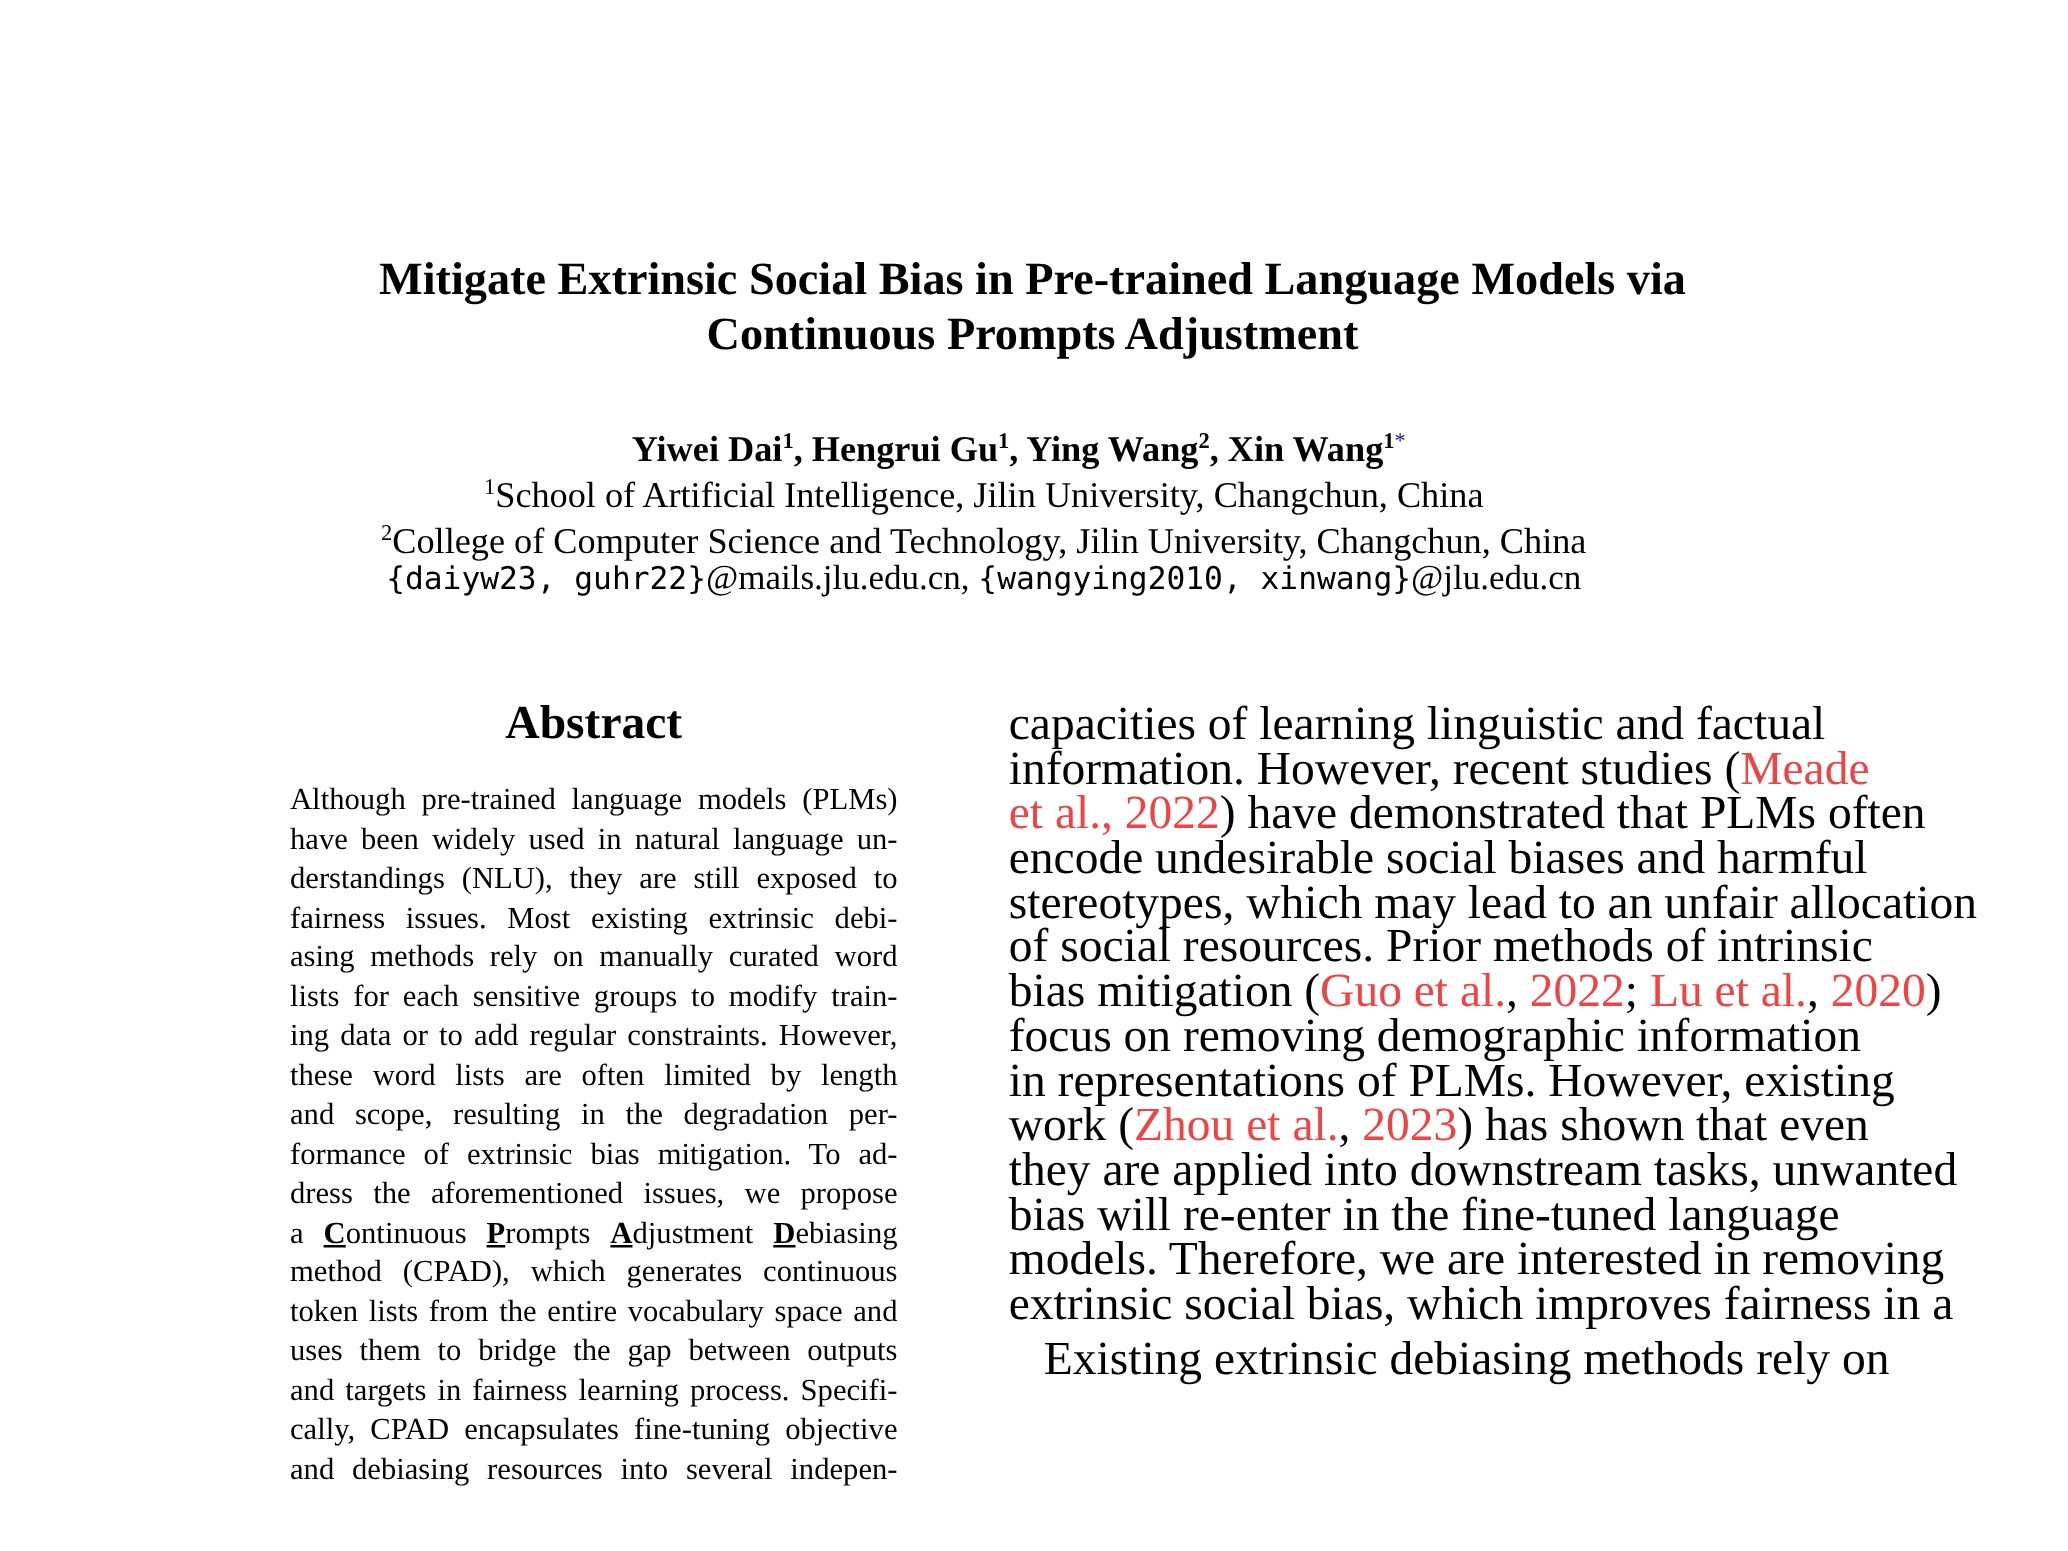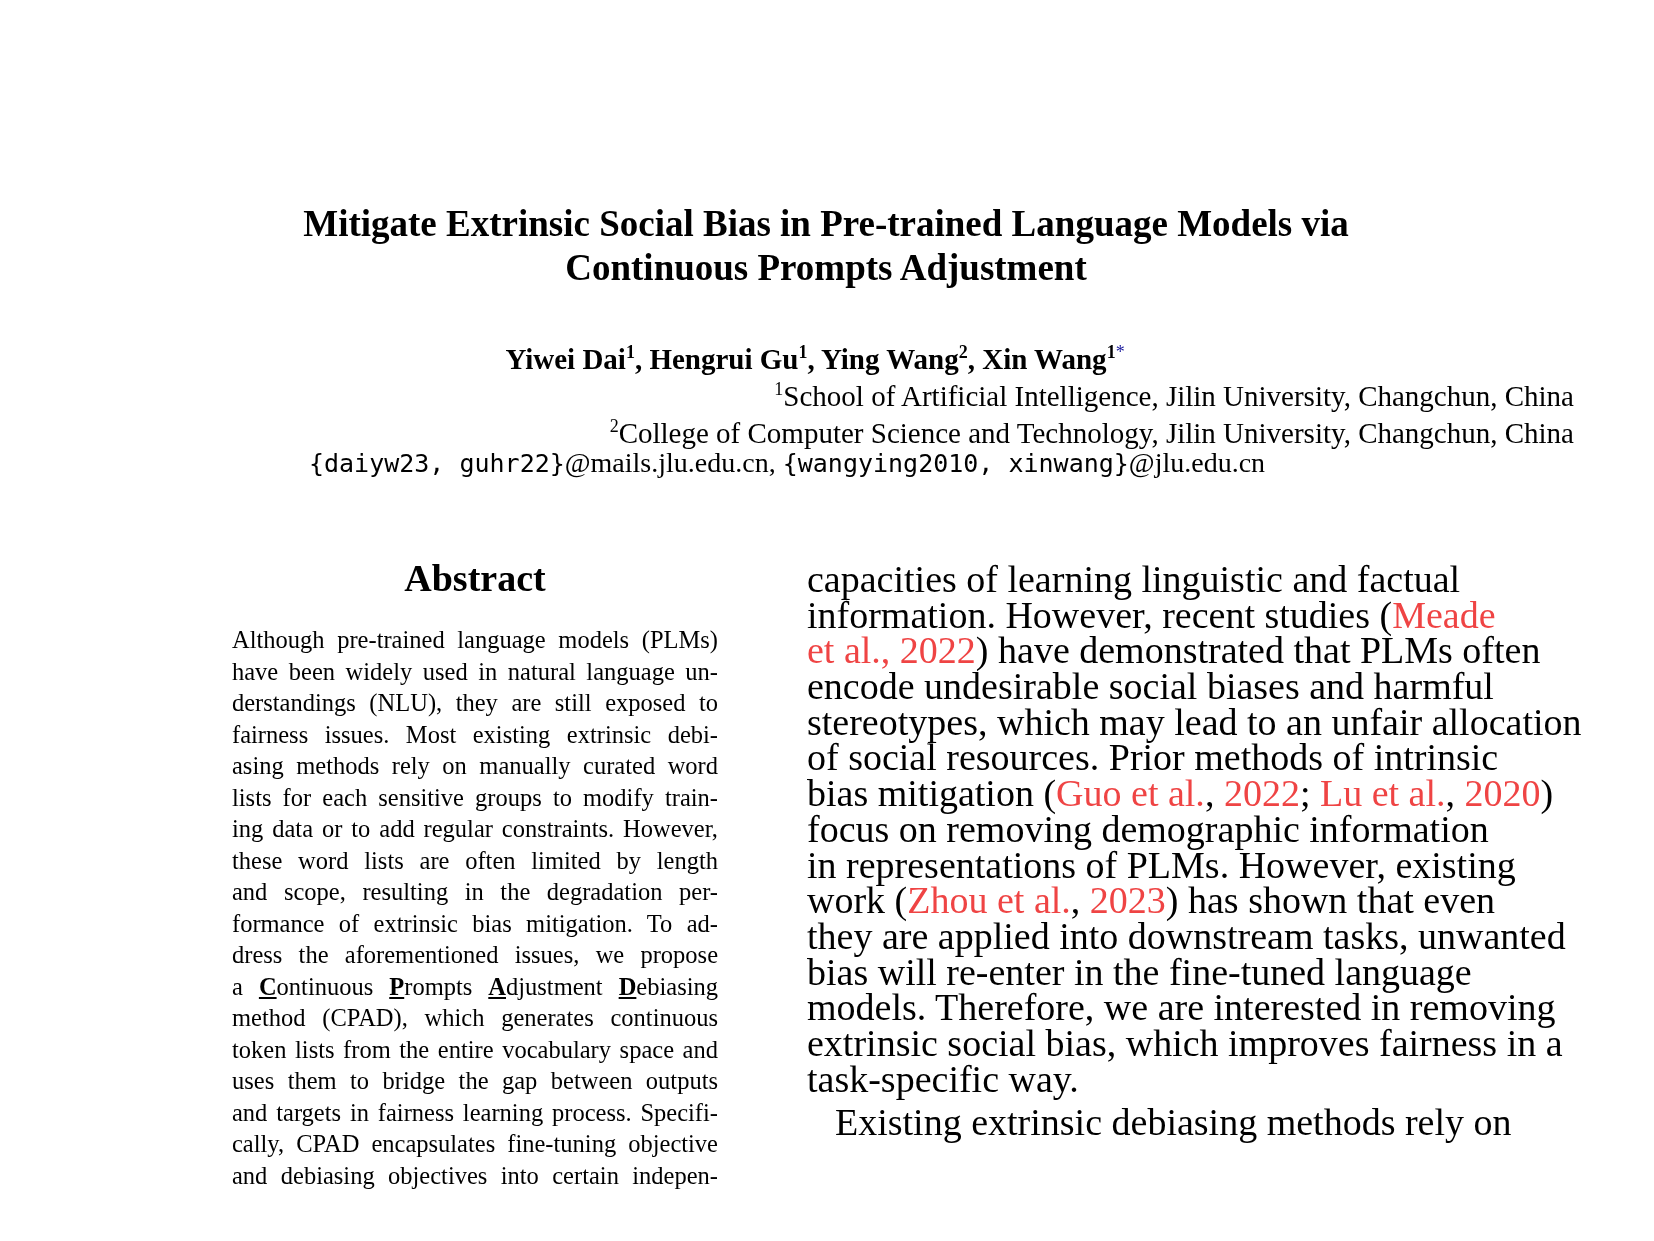--- a/index.html
+++ b/index.html
@@ -4,21 +4,21 @@
 <style>
   html, body { margin: 0; padding: 0; background: #ffffff; }
   body { width: 1654px; height: 1241px; position: relative; overflow: hidden;
          font-family: "Liberation Serif", "DejaVu Serif", serif; color: #000; }
   .title { position: absolute; top: 202px; left: 0; width: 1564px; text-align: center;
            font-weight: bold; font-size: 37px; line-height: 44px; margin-left: 44px; }
   .authors { position: absolute; top: 333px; left: 0; width: 1574px; text-align: center;
              font-weight: bold; font-size: 29px; line-height: 38px; padding-left: 28px; }
   .authors sup { font-size: 18px; }
   .star { color: #1a1a9c; font-weight: normal; }
-  .affil { position: absolute; left: 0; width: 1574px; text-align: right;
+  .affil { position: absolute; left: 0; width: 1574px; text-align: center;
            font-size: 29px; line-height: 38px; }
   .affil sup { font-size: 18px; }
   .affil1 { top: 370px; }
   .affil2 { top: 407px; }
   .email { position: absolute; top: 444px; left: 0; width: 1574px; text-align: center;
            font-size: 28px; line-height: 38px; }
   .mono { font-family: "DejaVu Sans Mono", "Liberation Mono", monospace; font-size: 25px; }
   .abstract-head { position: absolute; top: 558px; left: 232px; width: 486px; text-align: center;
                    font-weight: bold; font-size: 38px; line-height: 40px; }
   .abstract { position: absolute; top: 624px; left: 232px; width: 486px;
@@ -72,34 +72,33 @@
   <span class="line">these word lists are often limited by length</span>
   <span class="line">and scope, resulting in the degradation per-</span>
   <span class="line">formance of extrinsic bias mitigation.  To ad-</span>
   <span class="line">dress the aforementioned issues, we propose</span>
   <span class="line"><span>a </span><span class="u">C</span><span>ontinuous </span> <span class="u">P</span><span>rompts </span> <span class="u">A</span><span>djustment </span> <span class="u">D</span><span>ebiasing</span></span>
   <span class="line">method (CPAD), which generates continuous</span>
   <span class="line">token lists from the entire vocabulary space and</span>
   <span class="line">uses them to bridge the gap between outputs</span>
   <span class="line">and targets in fairness learning process. Specifi-</span>
   <span class="line">cally, CPAD encapsulates fine-tuning objective</span>
-  <span class="line">and debiasing objectives into certain indepen-</span>
+  <span class="line">and debiasing resources into several indepen-</span>
 </div>
 
 <div class="rcol">
   <span class="line">capacities of learning linguistic and factual</span>
   <span class="line"><span>information.  However, recent studies (</span><a class="cite">Meade</a></span>
   <span class="line"><a class="cite">et al., 2022</a><span>) have demonstrated that PLMs often</span></span>
   <span class="line">encode undesirable social biases and harmful</span>
   <span class="line">stereotypes, which may lead to an unfair allocation</span>
   <span class="line">of social resources.  Prior methods of intrinsic</span>
   <span class="line"><span>bias mitigation (</span><a class="cite">Guo et al.</a>, <a class="cite">2022</a>; <a class="cite">Lu et al.</a>, <a class="cite">2020</a>)</span>
   <span class="line">focus on removing demographic information</span>
   <span class="line">in representations of PLMs.  However, existing</span>
   <span class="line"><span>work (</span><a class="cite">Zhou et al.</a>, <a class="cite">2023</a><span>) has shown that even</span></span>
   <span class="line">they are applied into downstream tasks, unwanted</span>
   <span class="line">bias will re-enter in the fine-tuned language</span>
   <span class="line">models. Therefore, we are interested in removing</span>
   <span class="line">extrinsic social bias, which improves fairness in a</span>
-  <span class="line last">task-specific way.</span>
   <div class="gap"></div>
   <span class="line indent">Existing extrinsic debiasing methods rely on</span>
 </div>
 
 </body></html>

